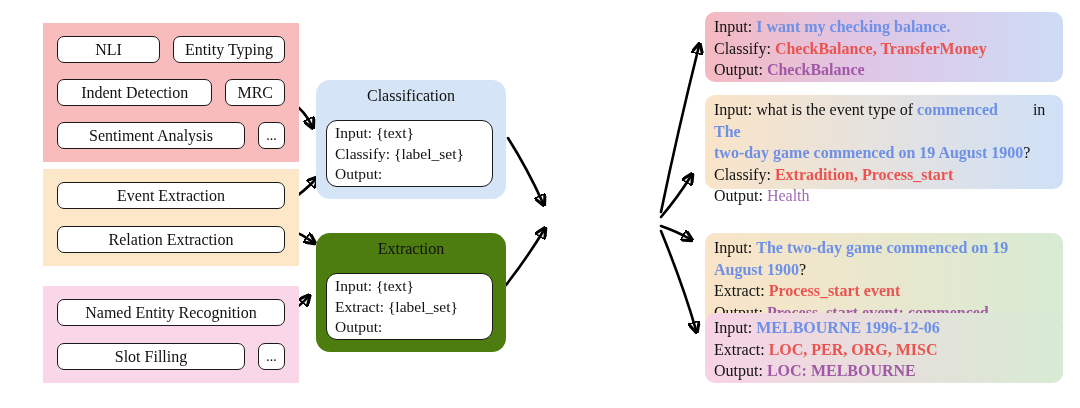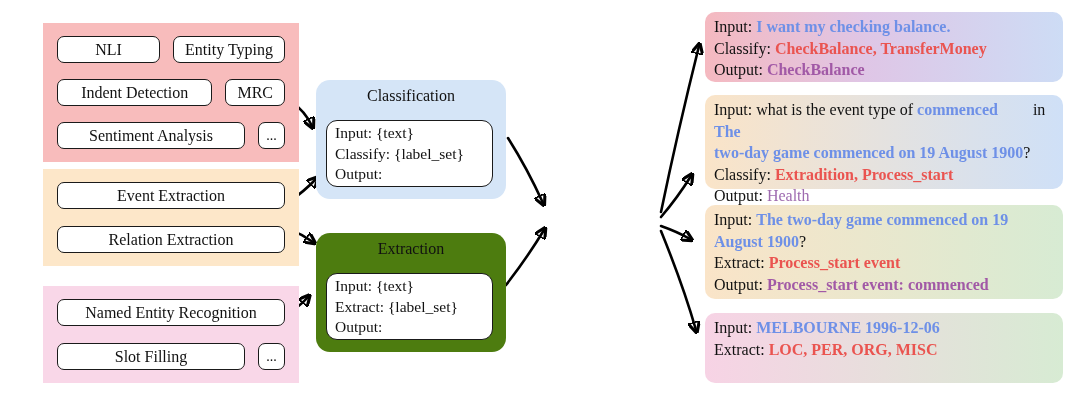--- a/index.html
+++ b/index.html
@@ -128,24 +128,25 @@
       <div class="line"><span class="seg" style="color: rgb(17, 17, 17); font-weight: normal;">Input: </span><span class="seg" style="color: rgb(110, 144, 231); font-weight: bold;">I want my checking balance.</span></div>
       <div class="line"><span class="seg" style="color: rgb(17, 17, 17); font-weight: normal;">Classify: </span><span class="seg" style="color: rgb(234, 84, 80); font-weight: bold;">CheckBalance, TransferMoney</span></div>
       <div class="line"><span class="seg" style="color: rgb(17, 17, 17); font-weight: normal;">Output: </span><span class="seg" style="color: rgb(161, 89, 166); font-weight: bold;">CheckBalance</span></div>
     </div>
   <div class="example e2" style="background: linear-gradient(90deg, rgb(250, 228, 200), rgb(207, 224, 247));">
       <div class="line"><span class="seg" style="color: rgb(17, 17, 17); font-weight: normal;">Input: what is the event type of </span><span class="seg" style="color: rgb(110, 144, 231); font-weight: bold;">commenced</span><span class="seg" style="color: rgb(17, 17, 17); font-weight: normal; padding-left: 31px;"> in </span><span class="seg" style="color: rgb(110, 144, 231); font-weight: bold;">The</span></div>
       <div class="line"><span class="seg" style="color: rgb(110, 144, 231); font-weight: bold;">two-day game commenced on 19 August 1900</span><span class="seg" style="color: rgb(17, 17, 17); font-weight: normal;">?</span></div>
       <div class="line"><span class="seg" style="color: rgb(17, 17, 17); font-weight: normal;">Classify: </span><span class="seg" style="color: rgb(234, 84, 80); font-weight: bold;">Extradition, Process_start</span></div>
       <div class="line"><span class="seg" style="color: rgb(17, 17, 17); font-weight: normal;">Output: </span><span class="seg" style="color: rgb(158, 107, 176); font-weight: normal;">Health</span></div>
     </div>
-  <div class="example e3" style="background: linear-gradient(90deg, rgb(250, 228, 200), rgb(215, 235, 211));">
+  <div class="example e3" style="background: linear-gradient(90deg, rgb(250, 228, 200), rgb(215, 235, 211)); margin-top: 28px;">
       <div class="line"><span class="seg" style="color: rgb(17, 17, 17); font-weight: normal;">Input: </span><span class="seg" style="color: rgb(110, 144, 231); font-weight: bold;">The two-day game commenced on 19</span></div>
       <div class="line"><span class="seg" style="color: rgb(110, 144, 231); font-weight: bold;">August 1900</span><span class="seg" style="color: rgb(17, 17, 17); font-weight: normal;">?</span></div>
       <div class="line"><span class="seg" style="color: rgb(17, 17, 17); font-weight: normal;">Extract: </span><span class="seg" style="color: rgb(234, 84, 80); font-weight: bold;">Process_start event</span></div>
       <div class="line"><span class="seg" style="color: rgb(17, 17, 17); font-weight: normal;">Output: </span><span class="seg" style="color: rgb(161, 89, 166); font-weight: bold;">Process_start event: commenced</span></div>
     </div>
   <div class="example e4" style="background: linear-gradient(90deg, rgb(247, 211, 229), rgb(215, 235, 211));">
       <div class="line"><span class="seg" style="color: rgb(17, 17, 17); font-weight: normal;">Input: </span><span class="seg" style="color: rgb(110, 144, 231); font-weight: bold;">MELBOURNE 1996-12-06</span></div>
       <div class="line"><span class="seg" style="color: rgb(17, 17, 17); font-weight: normal;">Extract: </span><span class="seg" style="color: rgb(234, 84, 80); font-weight: bold;">LOC, PER, ORG, MISC</span></div>
+      <div class="line"><span class="seg" style="color: rgb(17, 17, 17); font-weight: normal;">Output: </span><span class="seg" style="color: rgb(161, 89, 166); font-weight: bold;">LOC: MELBOURNE</span></div>
     </div>
 
 </div>
 
 </body></html>

